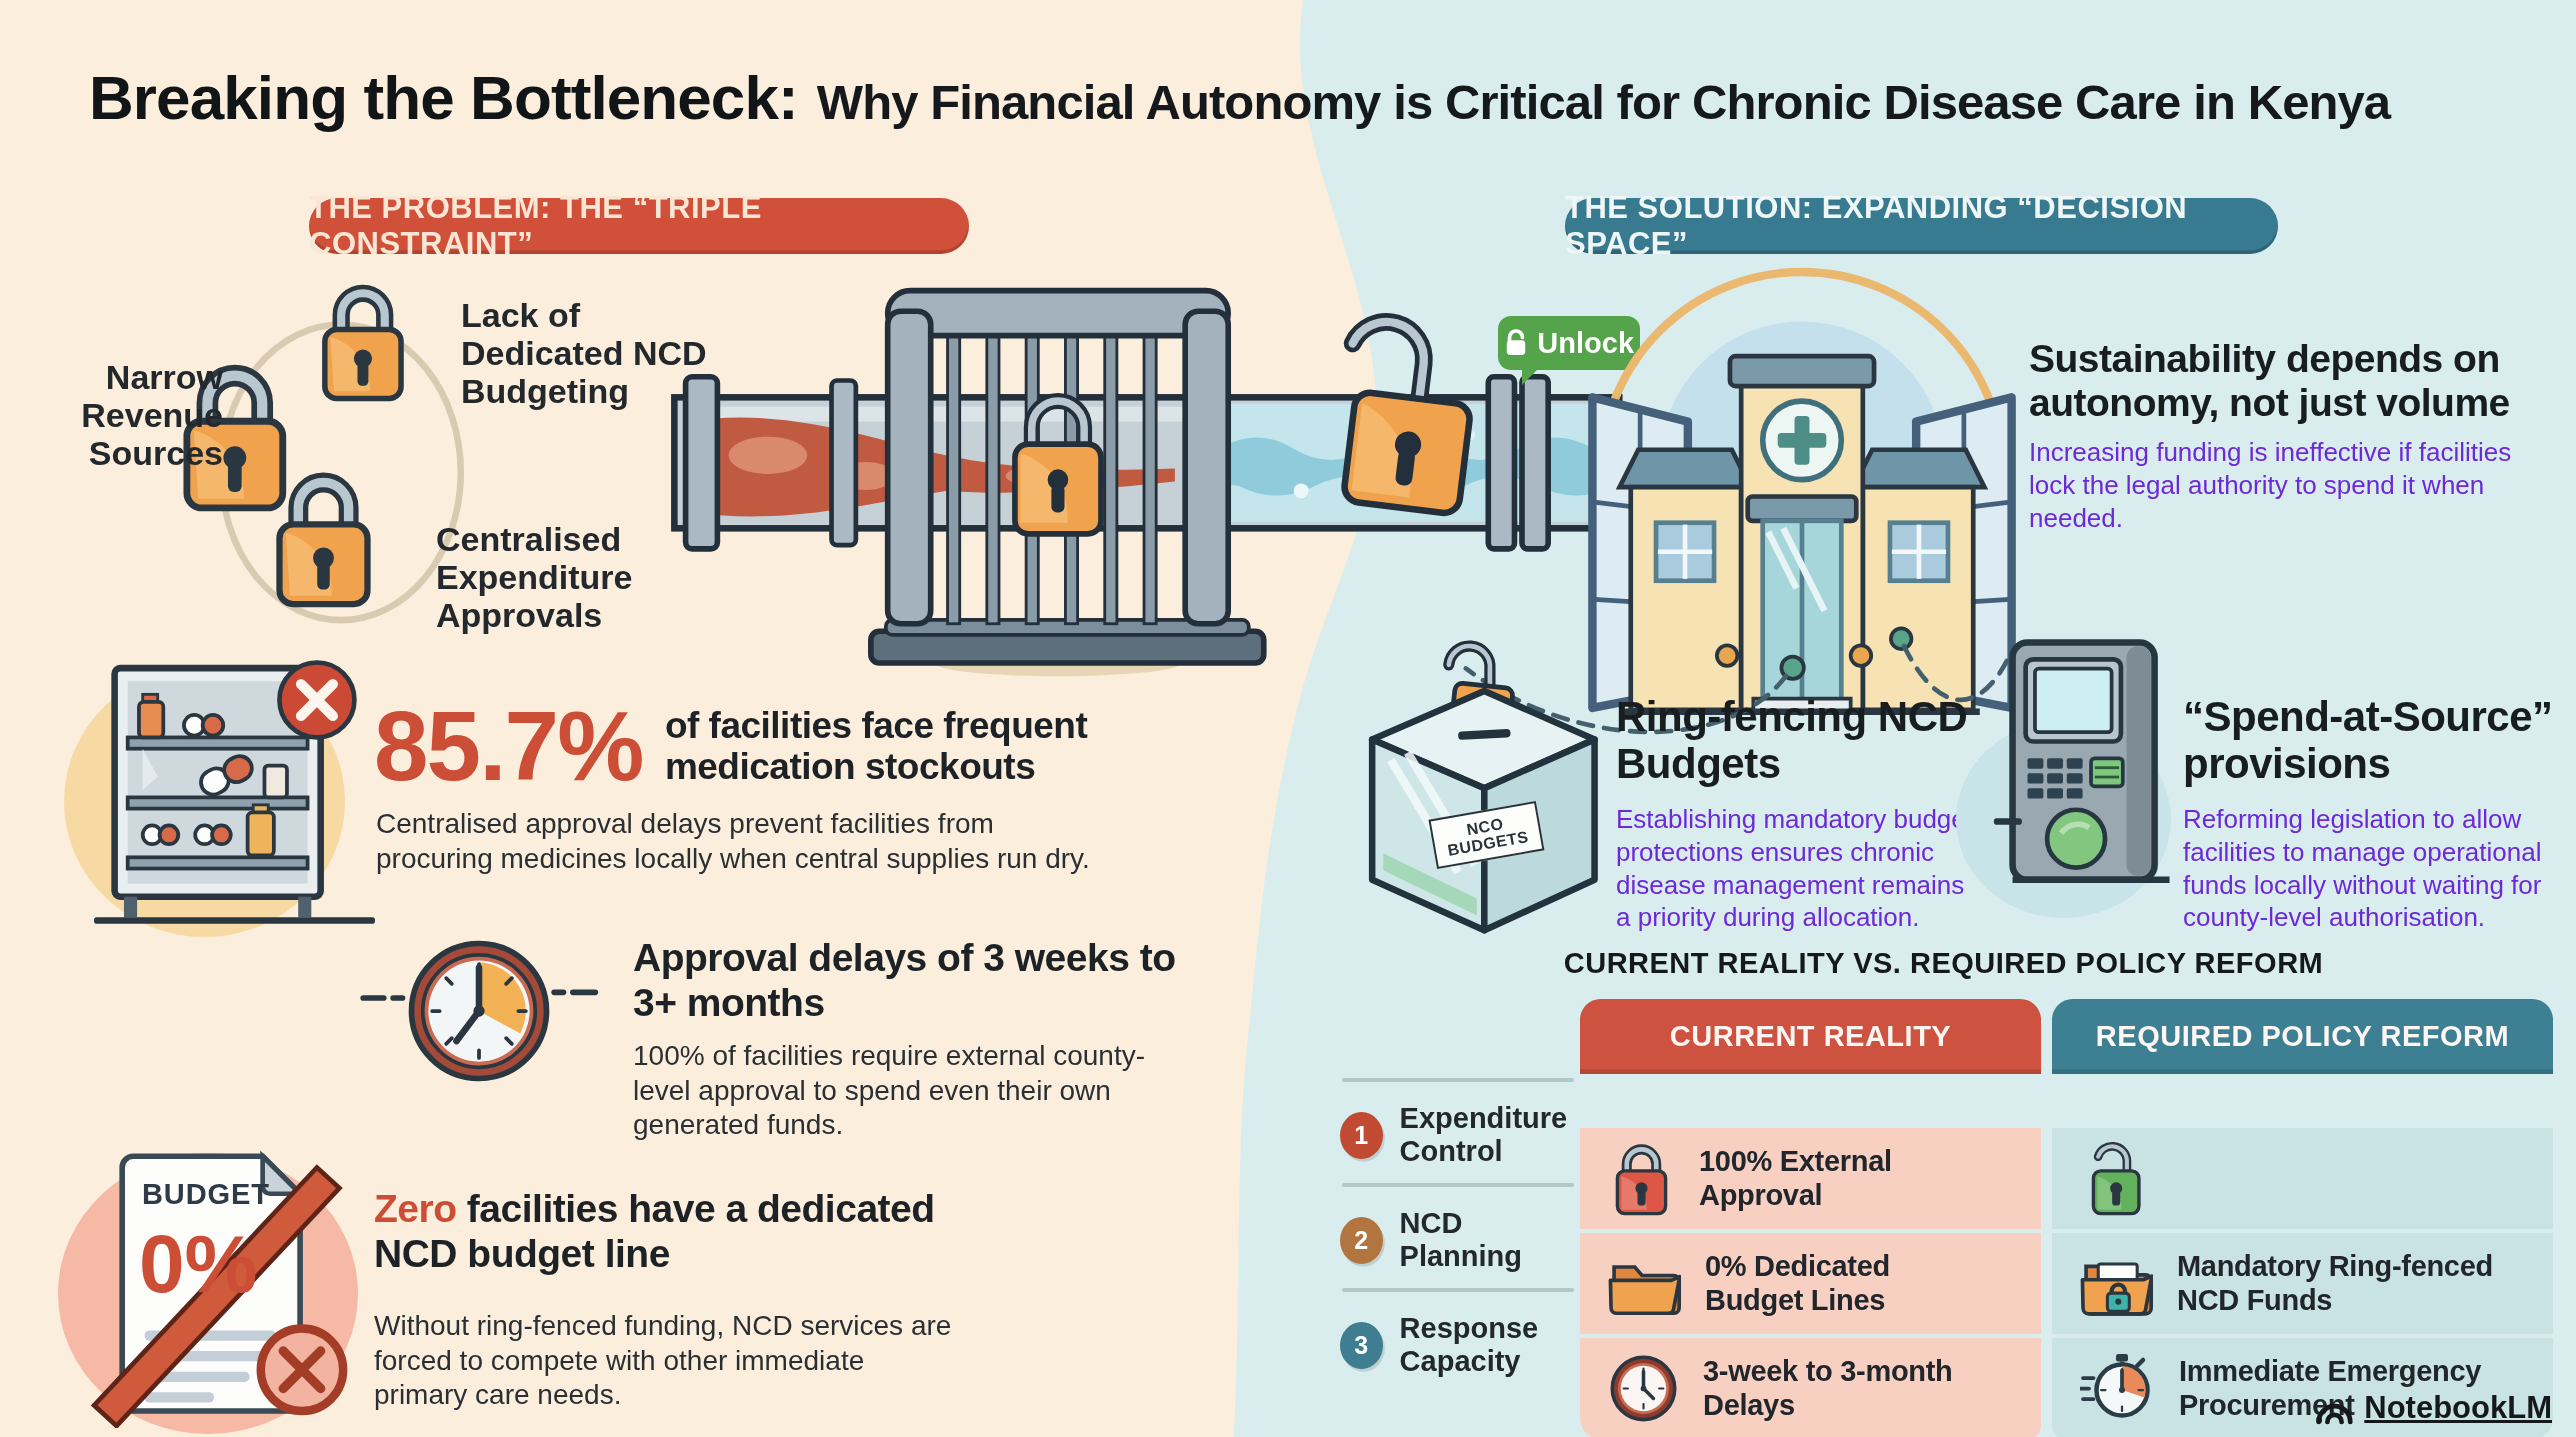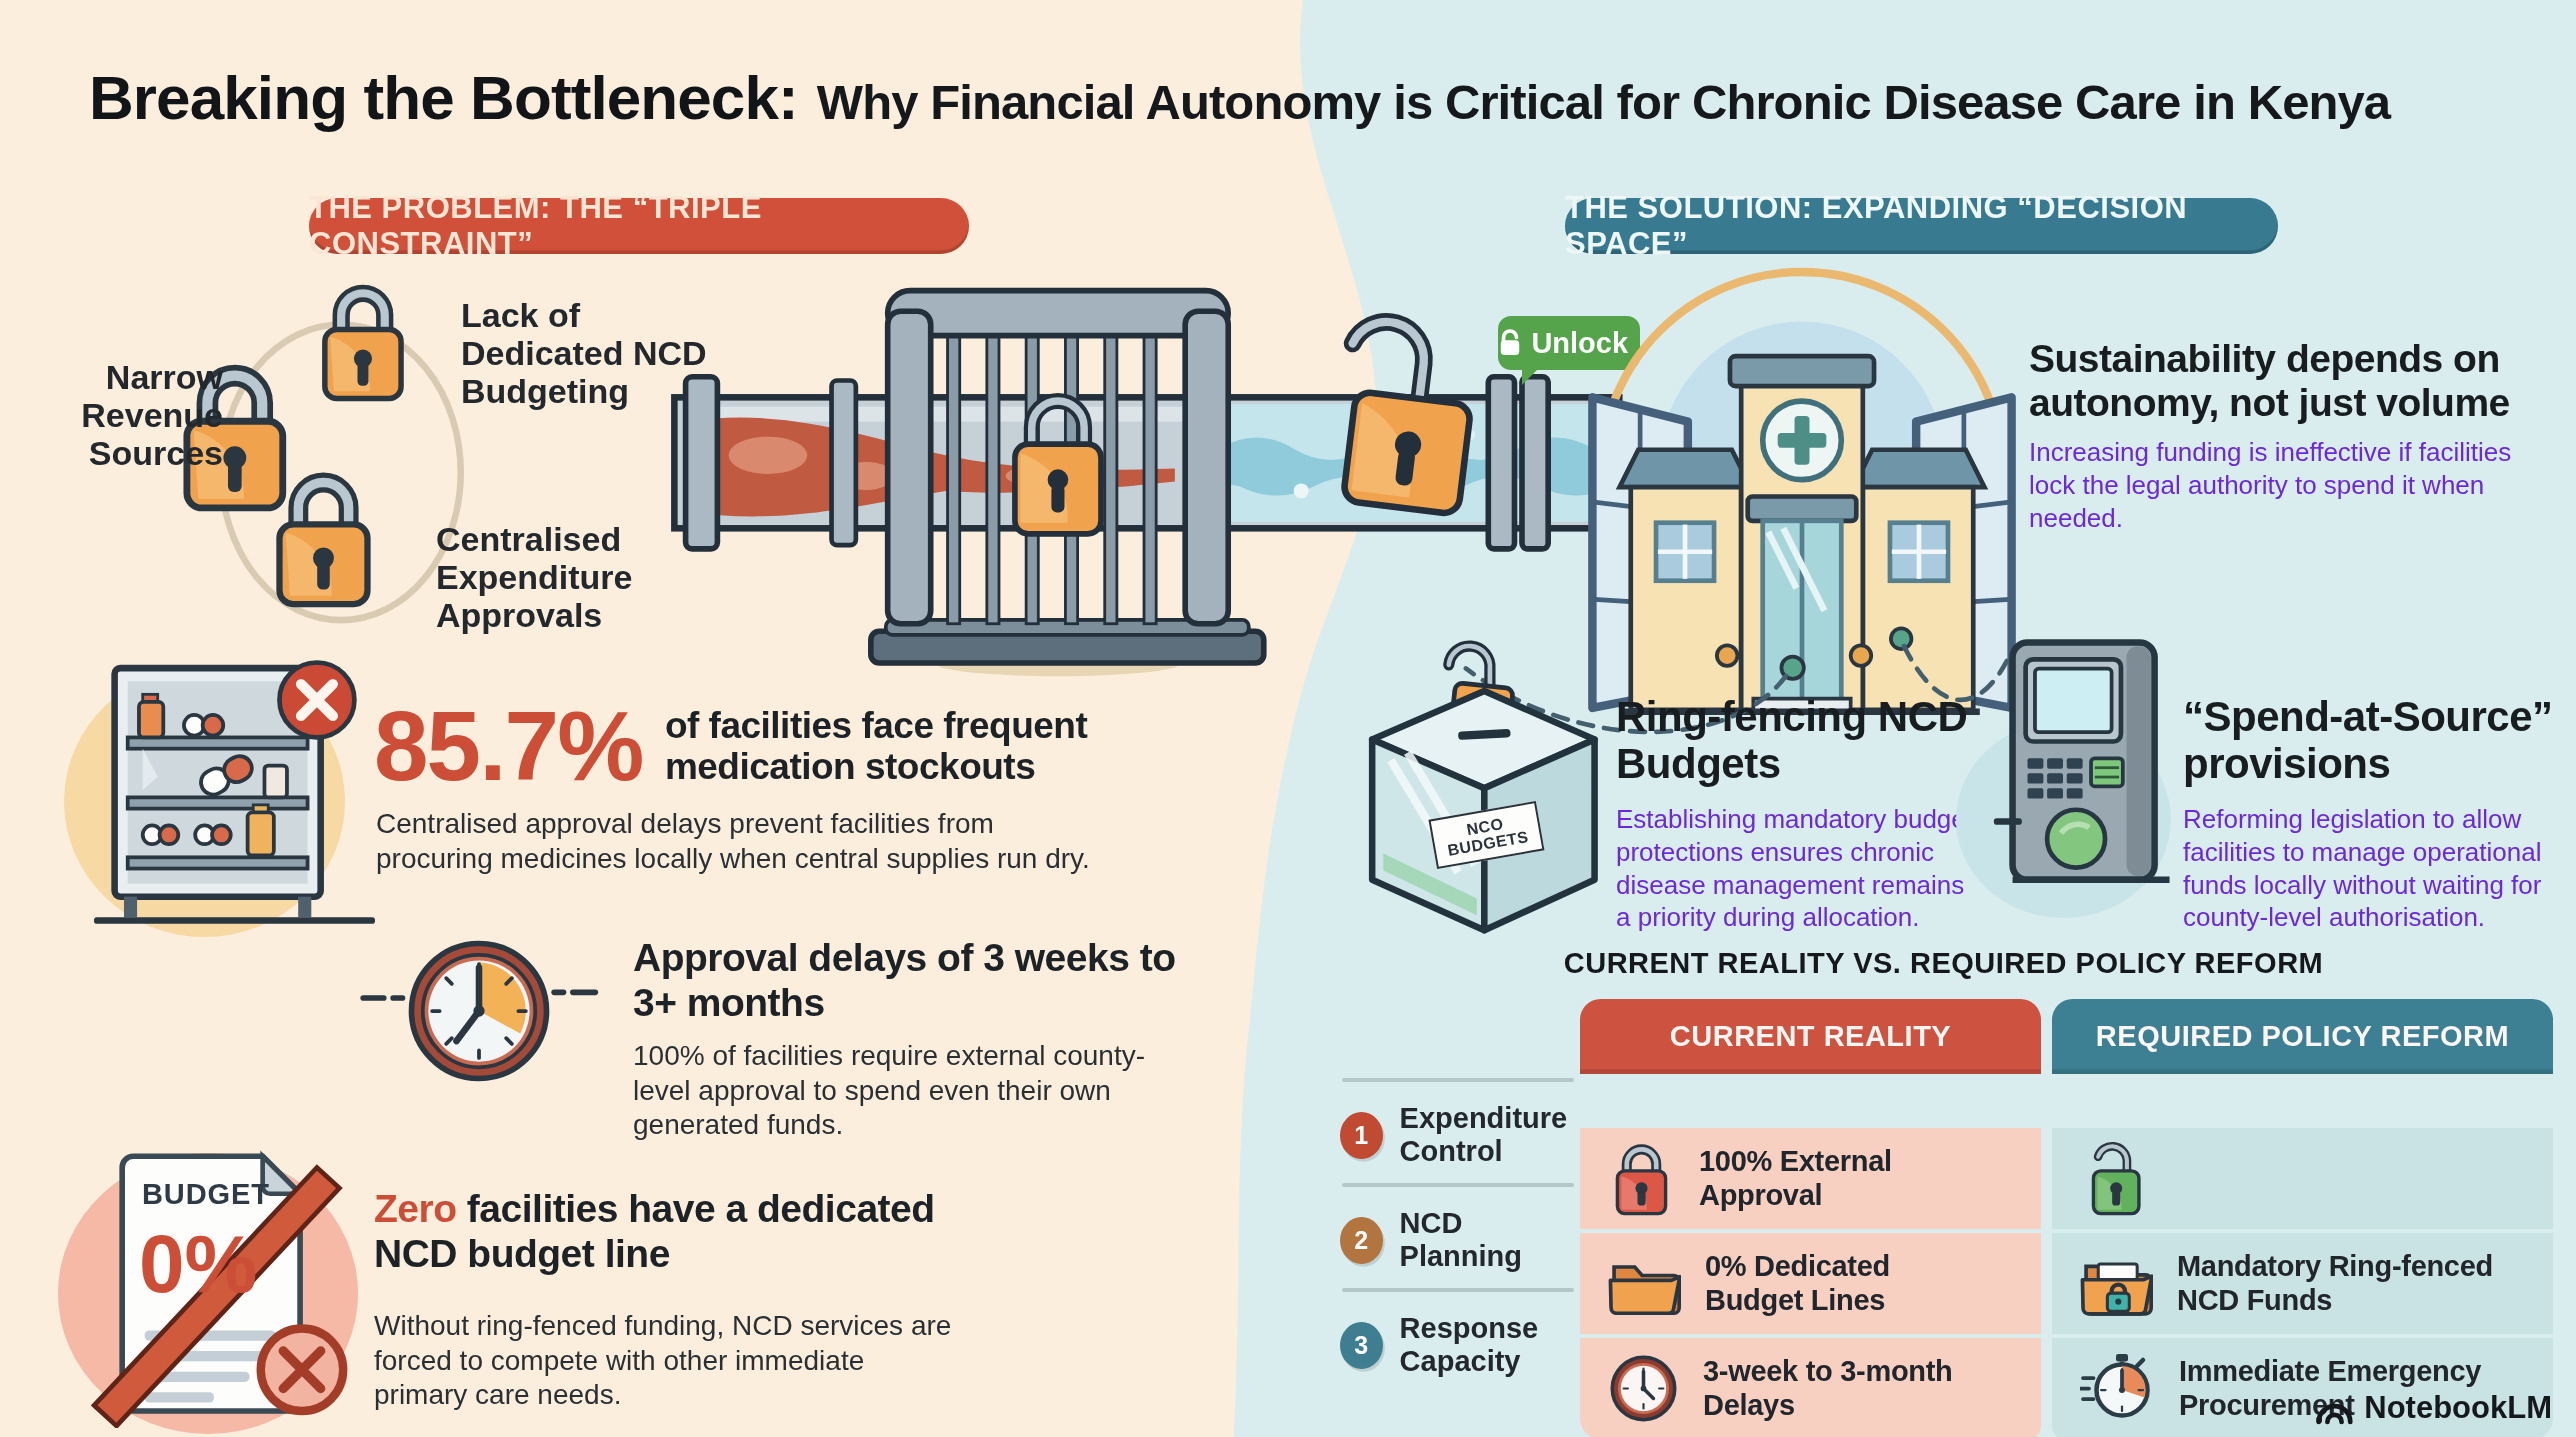--- a/index.html
+++ b/index.html
@@ -27,21 +27,21 @@
   .stat-heading{font-size:37px;font-weight:800;line-height:1.12;color:#1d2226;letter-spacing:-0.5px;}
   .stat-heading2{font-size:39px;font-weight:800;line-height:1.15;color:#1d2226;letter-spacing:-0.5px;}
   .stat-body{font-size:28px;font-weight:400;line-height:1.24;color:#2a2f33;}
   .sol-heading{font-size:39px;font-weight:800;line-height:1.14;color:#181d20;letter-spacing:-0.5px;}
   .sol-heading2{font-size:42px;font-weight:800;line-height:1.12;color:#181d20;letter-spacing:-0.5px;}
   .sol-body{font-size:26px;font-weight:400;line-height:1.26;color:#6d28d9;}
   .red{color:#cc4e36;}
 
   
   .unlock{left:1498px;top:316px;width:142px;height:54px;background:#55a44b;border-radius:13px;
-          display:flex;align-items:center;justify-content:flex-start;gap:9.4px;color:#fff;
+          display:flex;align-items:center;justify-content:center;gap:9.4px;color:#fff;
           font-size:29px;font-weight:700;}
   .unlock:after{content:"";position:absolute;left:24px;bottom:-15px;border:11.2px solid transparent;
           border-top-color:#55a44b;border-left-color:#55a44b;}
 
   
   .cmp{left:1334px;top:947px;width:1219px;height:451px;}
   .cmp-title{position:absolute;left:0;top:0;width:100%;text-align:center;font-size:29px;
              font-weight:800;letter-spacing:0.5px;color:#15191c;}
   .cmp-head{position:absolute;top:52px;height:75px;border-radius:20.6px 20.6px 0 0;display:flex;
             align-items:center;justify-content:center;color:#fdf6f2;font-size:29px;font-weight:800;
@@ -54,21 +54,21 @@
   .cell-text{font-size:29px;font-weight:800;line-height:1.15;color:#20262b;letter-spacing:-0.3px;}
   .rlabel{position:absolute;left:5.6px;width:234px;display:flex;align-items:center;gap:17px;}
   .rnum{width:43px;height:47px;border-radius:50%;color:#fff;font-size:25px;font-weight:800;
         display:flex;align-items:center;justify-content:center;flex:0 0 auto;
         box-shadow:1.9px 2.8px 0 rgba(0,0,0,.12);}
   .rtext{font-size:29px;font-weight:800;line-height:1.15;color:#23282c;}
   .rdiv{position:absolute;left:7.5px;width:232px;height:3.7px;background:#a8babc;border-radius:1.9px;opacity:.75;}
 
   
   .brand{right:24px;bottom:11.2px;display:flex;align-items:center;gap:9.4px;
-         font-size:31px;font-weight:700;color:#15191c;}
+         font-size:31px;font-weight:700;color:#15191c;text-decoration:underline;}
 
   
   .blob{border-radius:50%;}
 
   .boxlabel{font-size:16px;font-weight:800;color:#2b333a;background:#fdfdfb;border:2.8px solid #2b333a;
             padding:5.6px 7.5px;line-height:1.1;text-align:center;transform:rotate(-10deg);letter-spacing:0.5px;}
 </style>
 </head>
 <body>
 

